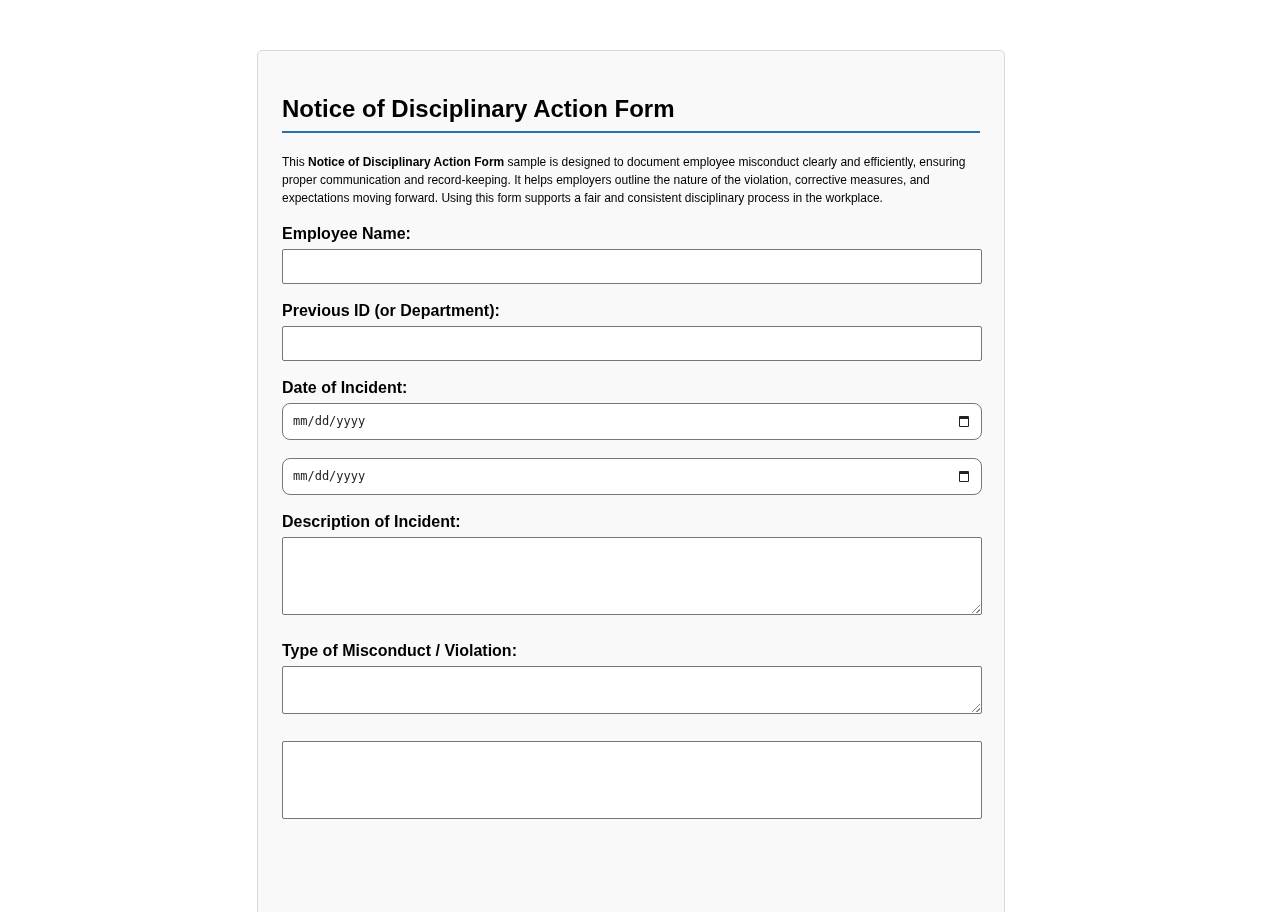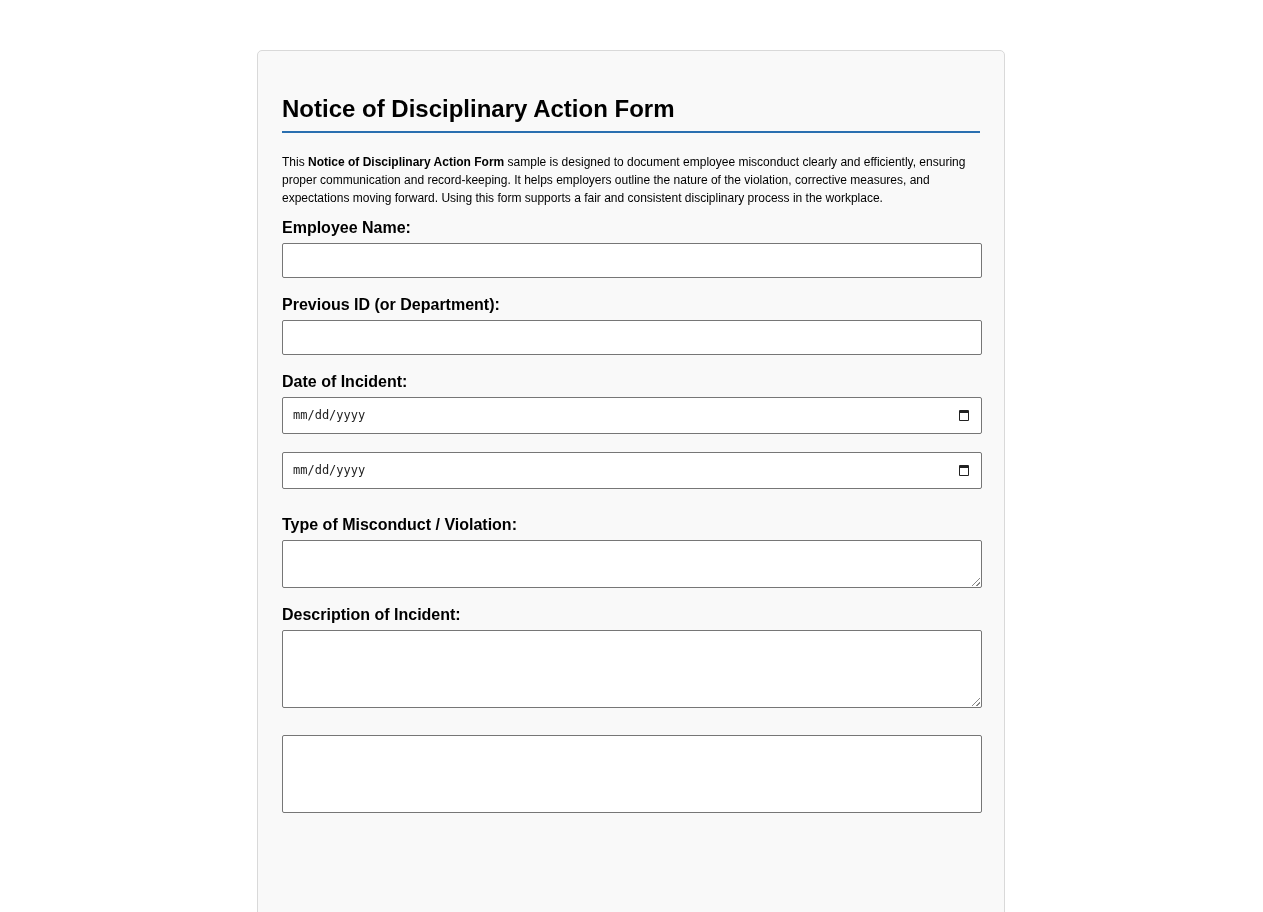--- a/index.html
+++ b/index.html
@@ -14,35 +14,35 @@
     padding-bottom: 8px; border-bottom: 2px solid #2a6fb0; color: #000;
   }
   .intro { margin: 20px 0 0 0; font-size: 12px; line-height: 18px; }
   .intro b { font-weight: bold; }
   .field { margin-top: 0; }
   label.lbl { display: block; font-size: 16px; font-weight: bold; line-height: 18px; }
   .inp {
     display: block; width: 700px; height: 35px; box-sizing: border-box; background: #fff;
     border: 1px solid #767676; border-radius: 2px; margin-top: 6px; position: relative;
   }
-  .date { height: 37px; }
+  .date { height: 37px; border-radius: 8px; }
   .date .ph { position: absolute; left: 10px; top: 10px; font-family: "DejaVu Sans Mono", monospace; font-size: 12px; color: #222; letter-spacing: 0; }
   .date .cal { position: absolute; right: 12px; top: 12px; width: 10px; height: 11px; border: 1.5px solid #222; border-top-width: 3px; border-radius: 1px; box-sizing: border-box; }
   .ta { position: relative; }
   .ta .grip { position: absolute; right: 1px; bottom: 1px; width: 8px; height: 8px;
     background: linear-gradient(135deg, transparent 45%, #888 45%, #888 55%, transparent 55%, transparent 72%, #888 72%, #888 82%, transparent 82%); }
 </style>
 </head>
 <body>
 
 <div class="card">
   <h1>Notice of Disciplinary Action Form</h1>
   <p class="intro"><span>This </span><b>Notice of Disciplinary Action Form</b><span> sample is designed to document employee misconduct clearly and efficiently, ensuring proper communication and record-keeping. It helps employers outline the nature of the violation, corrective measures, and expectations moving forward. Using this form supports a fair and consistent disciplinary process in the workplace.</span></p>
 
-  <div class="field" style="margin-top:12px">
+  <div class="field" style="margin-top:18px">
     <label class="lbl">Employee Name:</label>
     <div class="inp"></div>
   </div>
 
   <div class="field" style="margin-top:18px">
     <label class="lbl">Previous ID (or Department):</label>
     <div class="inp"></div>
   </div>
 
   <div class="field" style="margin-top:18px">
@@ -54,30 +54,30 @@
   </div>
 
 
   <div class="field" style="margin-top:18px">
     <div class="inp date">
       <span class="ph">mm/dd/yyyy</span>
       <span class="cal"></span>
     </div>
   </div>
 
-  <div class="field" style="margin-top:27px">
-    <label class="lbl">Type of Misconduct / Violation:</label>
-    <div class="inp ta" style="height:48px">
+  <div class="field" style="margin-top:18px">
+    <label class="lbl">Description of Incident:</label>
+    <div class="inp ta" style="height:78px">
       <span class="grip"></span>
     </div>
   </div>
 
-  <div class="field" style="margin-top:18px">
-    <label class="lbl">Description of Incident:</label>
-    <div class="inp ta" style="height:78px">
+  <div class="field" style="margin-top:27px">
+    <label class="lbl">Type of Misconduct / Violation:</label>
+    <div class="inp ta" style="height:48px">
       <span class="grip"></span>
     </div>
   </div>
 
   <div class="field" style="margin-top:27px">
     <div class="inp ta" style="height:78px"></div>
   </div>
 </div>
 
 </body></html>

